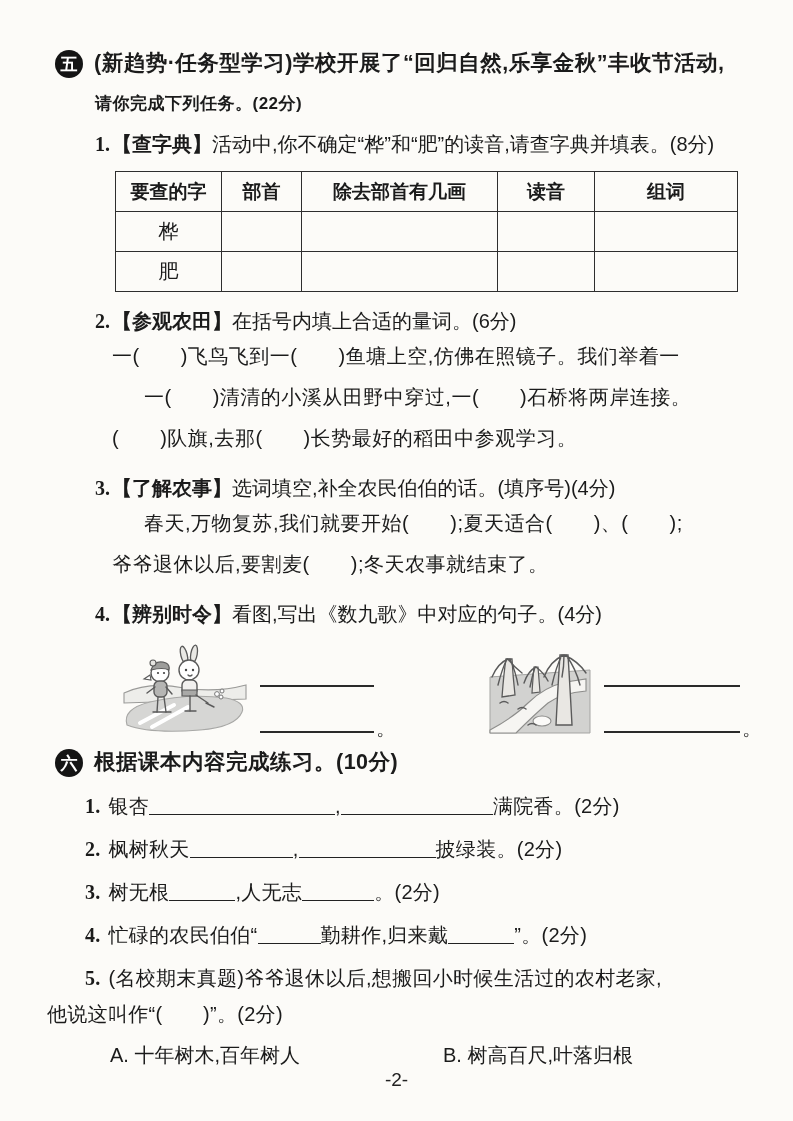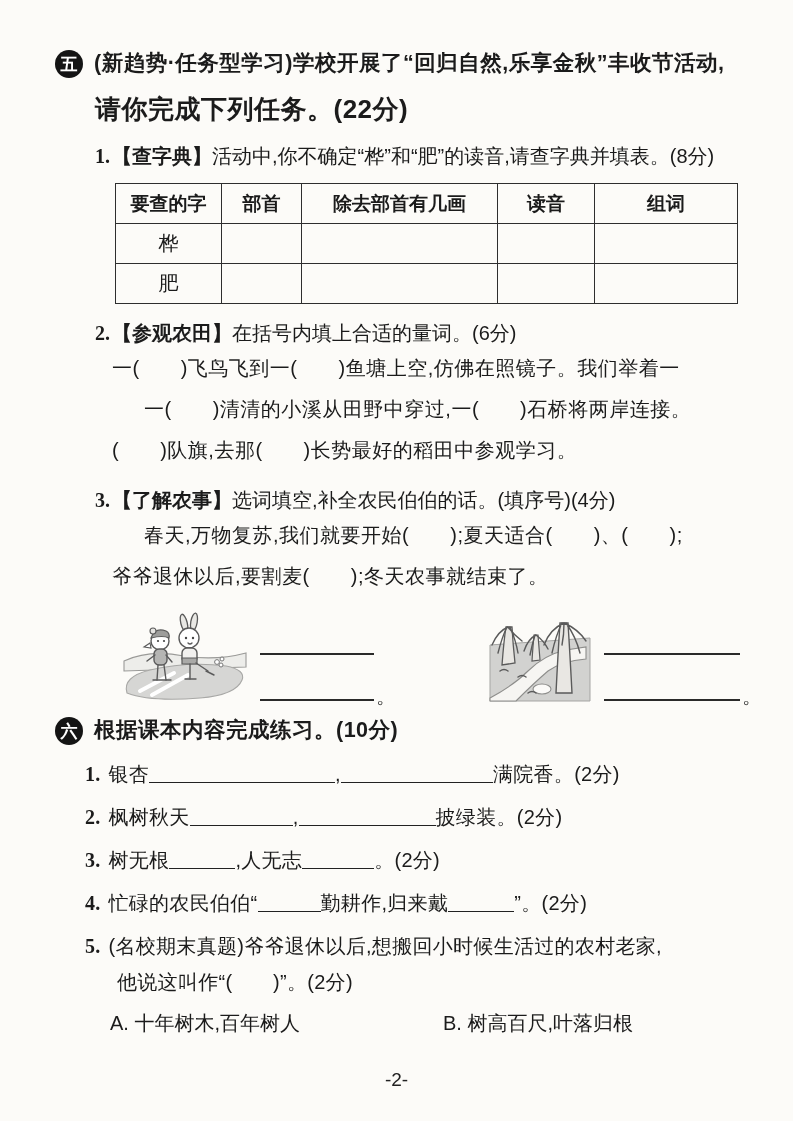--- a/index.html
+++ b/index.html
@@ -16,21 +16,21 @@
     padding-top: 48px;
   }
   .sec-header { display:flex; align-items:flex-start; margin-left:55px; margin-right:30px; }
   .badge {
     flex:none; width:28px; height:28px; border-radius:50%;
     background:#141414; color:#fff; font-size:17px; font-weight:700;
     display:flex; align-items:center; justify-content:center;
     margin-right:11px; margin-top:2px;
   }
   .sec-title { font-weight:700; font-size:21.5px; line-height:31px; letter-spacing:0.5px;text-align:center; }
-  .sec-title-cont { font-weight:700; font-size:26px; margin:13px 0 0 95px; letter-spacing:0.5px; }
+  .sec-title-cont { font-weight:700; font-size:17px; margin:13px 0 0 95px; letter-spacing:0.5px; }
 
   .q-line { margin:15px 24px 0 95px; font-size:20px; line-height:29px; }
   .q-num { font-weight:700; font-family:"Liberation Serif", serif; margin-right:2px; }
   .q-tag { font-weight:700; }
 
   table.dict-table {
     border-collapse: collapse; margin:12px 0 0 115px;
     table-layout: fixed; width: 622px;
   }
   .dict-table th, .dict-table td {
@@ -61,21 +61,21 @@
   .stack-left { margin-left:12px; }
   .stack-left .ans-line { width:114px; }
   .stack-right { margin-left:12px; }
   .stack-right .ans-line { width:136px; }
   .fig-right { margin-left:92px; }
   .period { font-size:20px; line-height:10px; margin-left:2px; }
 
   .sec6 { margin-top:12px; }
   .item { margin:13px 20px 0 85px; font-size:20px; line-height:30px; letter-spacing:0.3px; }
   .blank { display:inline-block; border-bottom:1.7px solid #222; height:16px; vertical-align:-2px; }
-  .item-cont { margin:8px 20px 0 117px; font-size:20px; letter-spacing:0.3px; }
+  .item-cont { margin:8px 20px 0 47px; font-size:20px; letter-spacing:0.3px; }
   .options { display:flex; margin:14px 20px 0 110px; font-size:20px; }
   .option-b { margin-left:143px; }
 
   .page-number {
     position:absolute; bottom:30px; left:0; width:100%;
     text-align:center; font-size:19px; color:#222;
     font-family:"Liberation Sans", sans-serif;
   }
   svg .ln { fill:none; stroke:#5a5a5a; stroke-width:1.4; stroke-linecap:round; }
   svg .fill-lt { fill:#e9e8e4; stroke:#5a5a5a; stroke-width:1.3; }
@@ -138,20 +138,23 @@
   </div>
 
   <div class="q-line">
     <span class="q-num">3.</span><span class="q-tag">【了解农事】</span><span>选词填空,补全农民伯伯的话。(填序号)(4分)</span>
   </div>
   <div class="q-body">
     <div class="body-line indent">春天,万物复苏,我们就要开始(　　);夏天适合(　　)、(　　);</div>
     <div class="body-line">爷爷退休以后,要割麦(　　);冬天农事就结束了。</div>
   </div>
 
+  <div class="q-line">
+    <span class="q-num">4.</span><span class="q-tag">【辨别时令】</span><span>看图,写出《数九歌》中对应的句子。(4分)</span>
+  </div>
   <div class="figures">
     <svg class="fig" width="126" height="98" viewBox="0 0 126 98">
       <path d="M2 56 Q28 44 62 51 Q94 56 124 48 L124 62 L2 66 Z" fill="#ededea" stroke="#9a9a98" stroke-width="1.1"></path>
       <path d="M5 88 Q0 72 28 65 Q66 56 104 61 Q124 65 120 75 Q114 90 78 93 Q28 97 5 88 Z" fill="#d6d6d4" stroke="#a8a8a6" stroke-width="1.1"></path>
       <path d="M18 86 L52 68 M30 90 L66 70" stroke="#ffffff" stroke-width="4" stroke-linecap="round"></path>
       <ellipse class="fill-lt" cx="62" cy="18" rx="3.2" ry="9" transform="rotate(-14 62 18)" fill="#fff"></ellipse>
       <ellipse class="fill-lt" cx="72" cy="17" rx="3.2" ry="9" transform="rotate(10 72 17)" fill="#fff"></ellipse>
       <circle cx="67" cy="33" r="10" fill="#ffffff" stroke="#5a5a5a" stroke-width="1.4"></circle>
       <circle cx="64" cy="33" r="1.2" fill="#444"></circle>
         <circle cx="71" cy="33" r="1.2" fill="#444"></circle>

